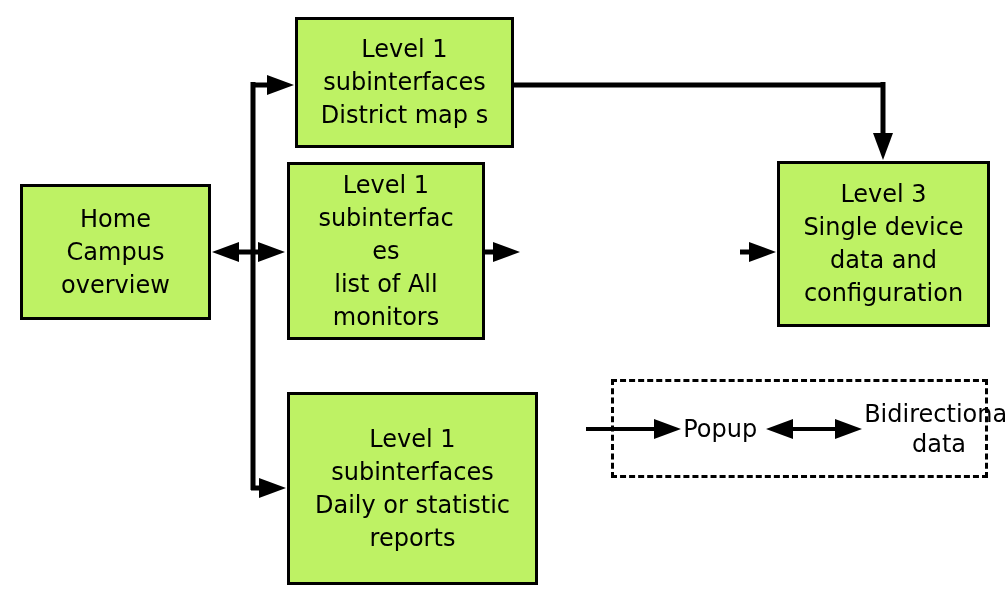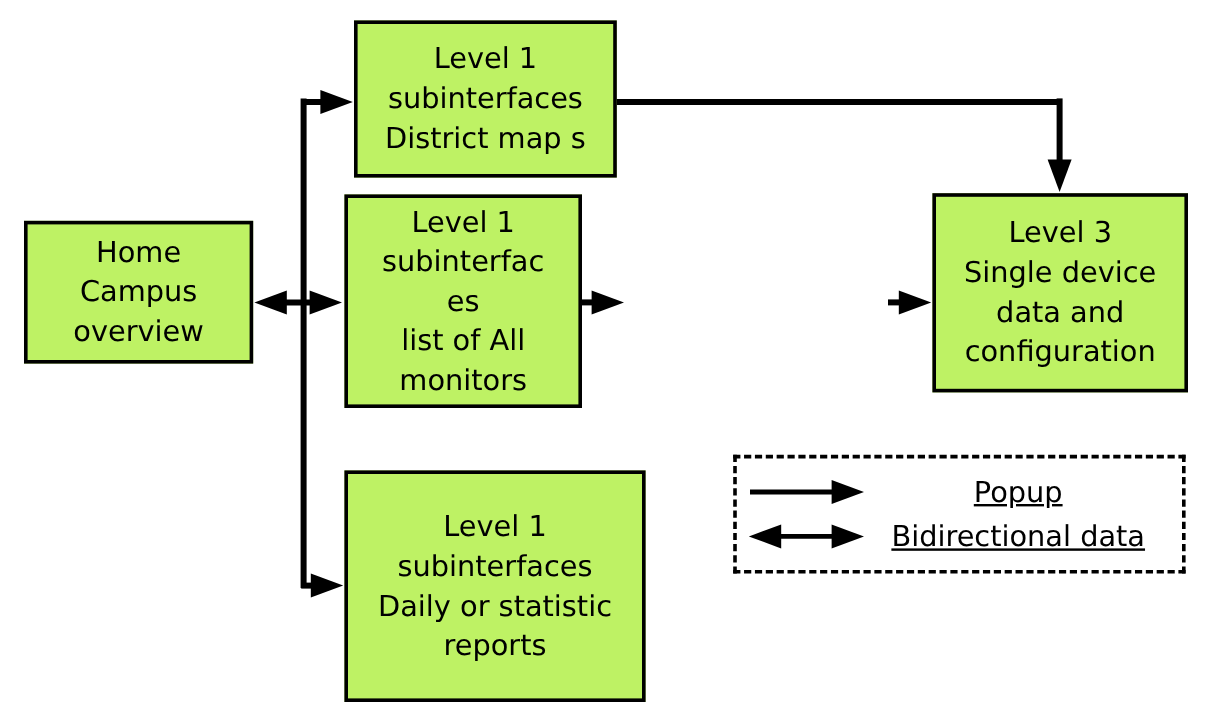--- a/index.html
+++ b/index.html
@@ -23,21 +23,21 @@
     background: #bef264;
     display: flex;
     align-items: center;
     justify-content: center;
     text-align: center;
     font-size: 24px;
     line-height: 33px;
     white-space: pre-line;
     z-index: 2;
   }
-  #node-home          { left: 20px;  top: 184px; width: 191px; height: 119px; }
+  #node-home          { left: 20px;  top: 184px; width: 191px; height: 136px; }
   #node-district-maps { left: 295px; top: 17px;  width: 219px; height: 131px; }
   #node-all-monitors  { left: 287px; top: 162px; width: 198px; height: 178px; }
   #node-level2        { left: 521px; top: 162px; width: 220px; height: 180px; }
   #node-level3        { left: 777px; top: 161px; width: 213px; height: 166px; }
   #node-reports       { left: 287px; top: 392px; width: 251px; height: 193px; }
 
   .connector-layer {
     position: absolute;
     left: 0; top: 0;
     width: 1005px;
@@ -49,26 +49,25 @@
   .connector-layer polygon { fill: #000000; stroke: none; }
 
   .legend {
     position: absolute;
     box-sizing: border-box;
     left: 611px; top: 379px;
     width: 377px; height: 99px;
     border: 3px dashed #000000;
     background: #ffffff;
     display: flex;
-    flex-direction: column;
+    flex-direction: row;
     justify-content: center;
     gap: 7px;
     padding: 4px 10px 4px 8px;
     z-index: 2;
-    text-decoration: underline;
   }
   .legend-row {
     display: flex;
     align-items: center;
   }
   .legend-row svg { flex: 0 0 auto; }
   .legend-row svg line    { stroke: #000000; stroke-width: 4; }
   .legend-row svg polygon { fill: #000000; }
   .legend-label {
     flex: 1;

